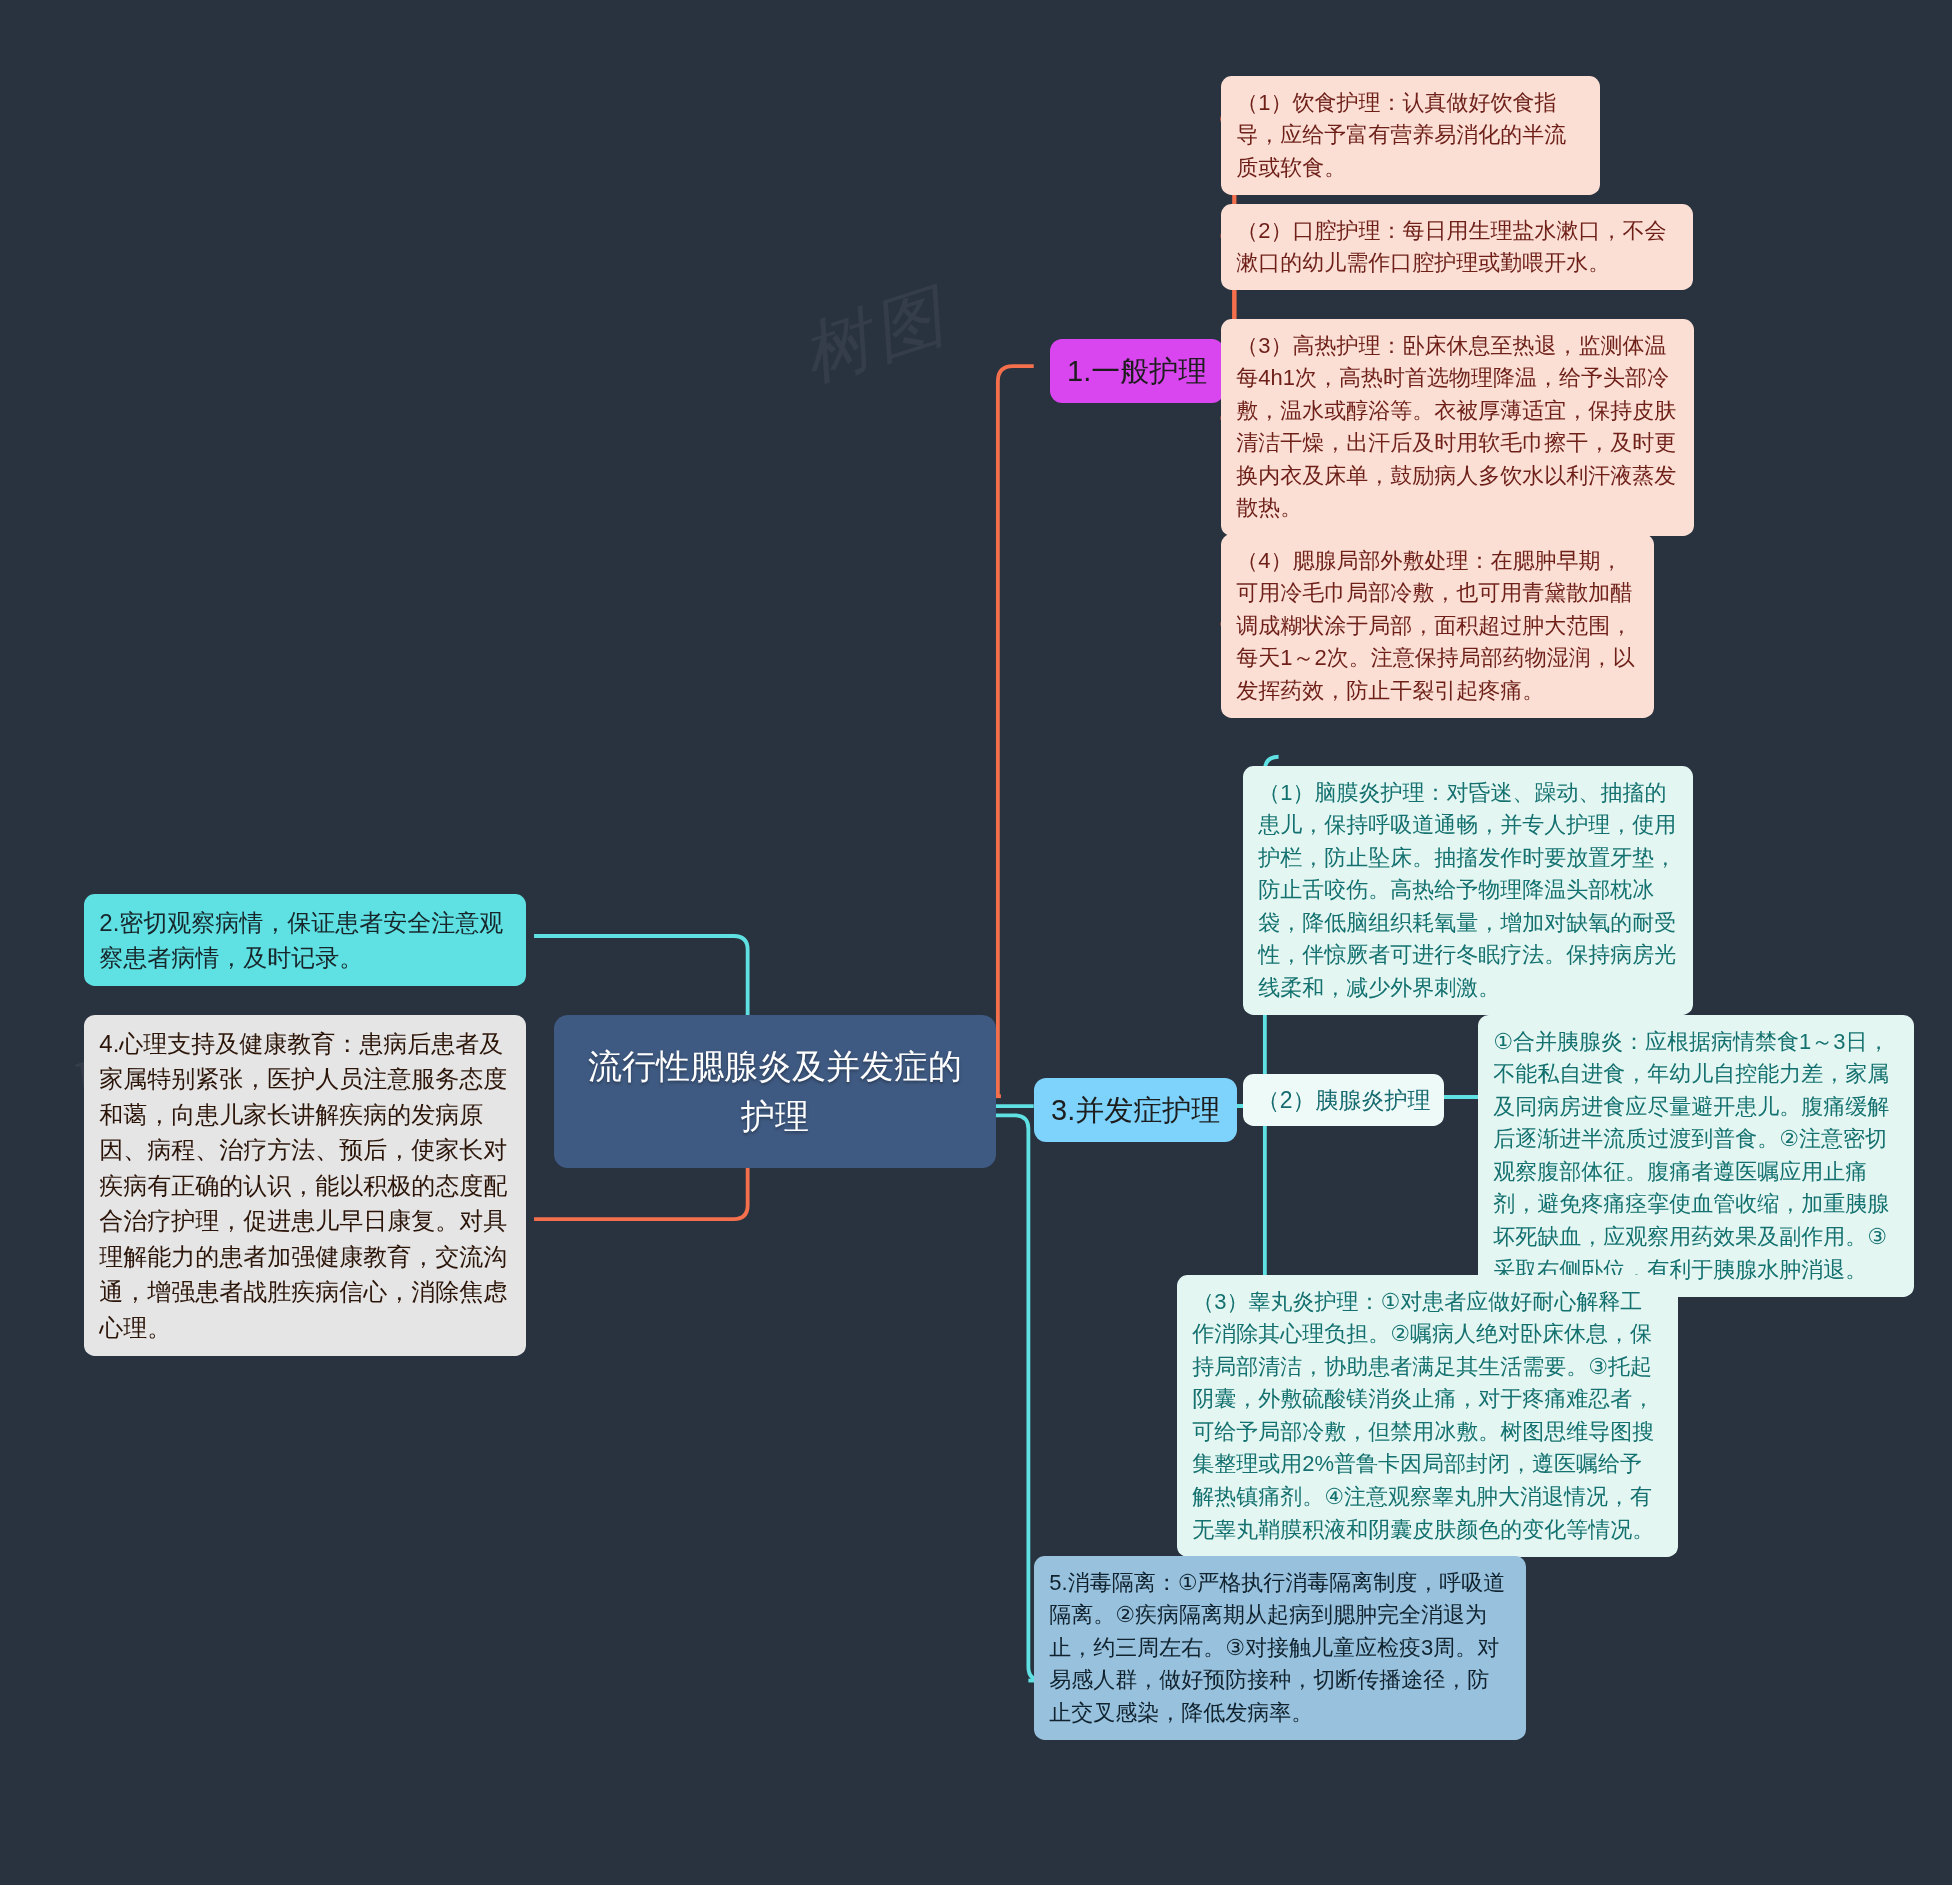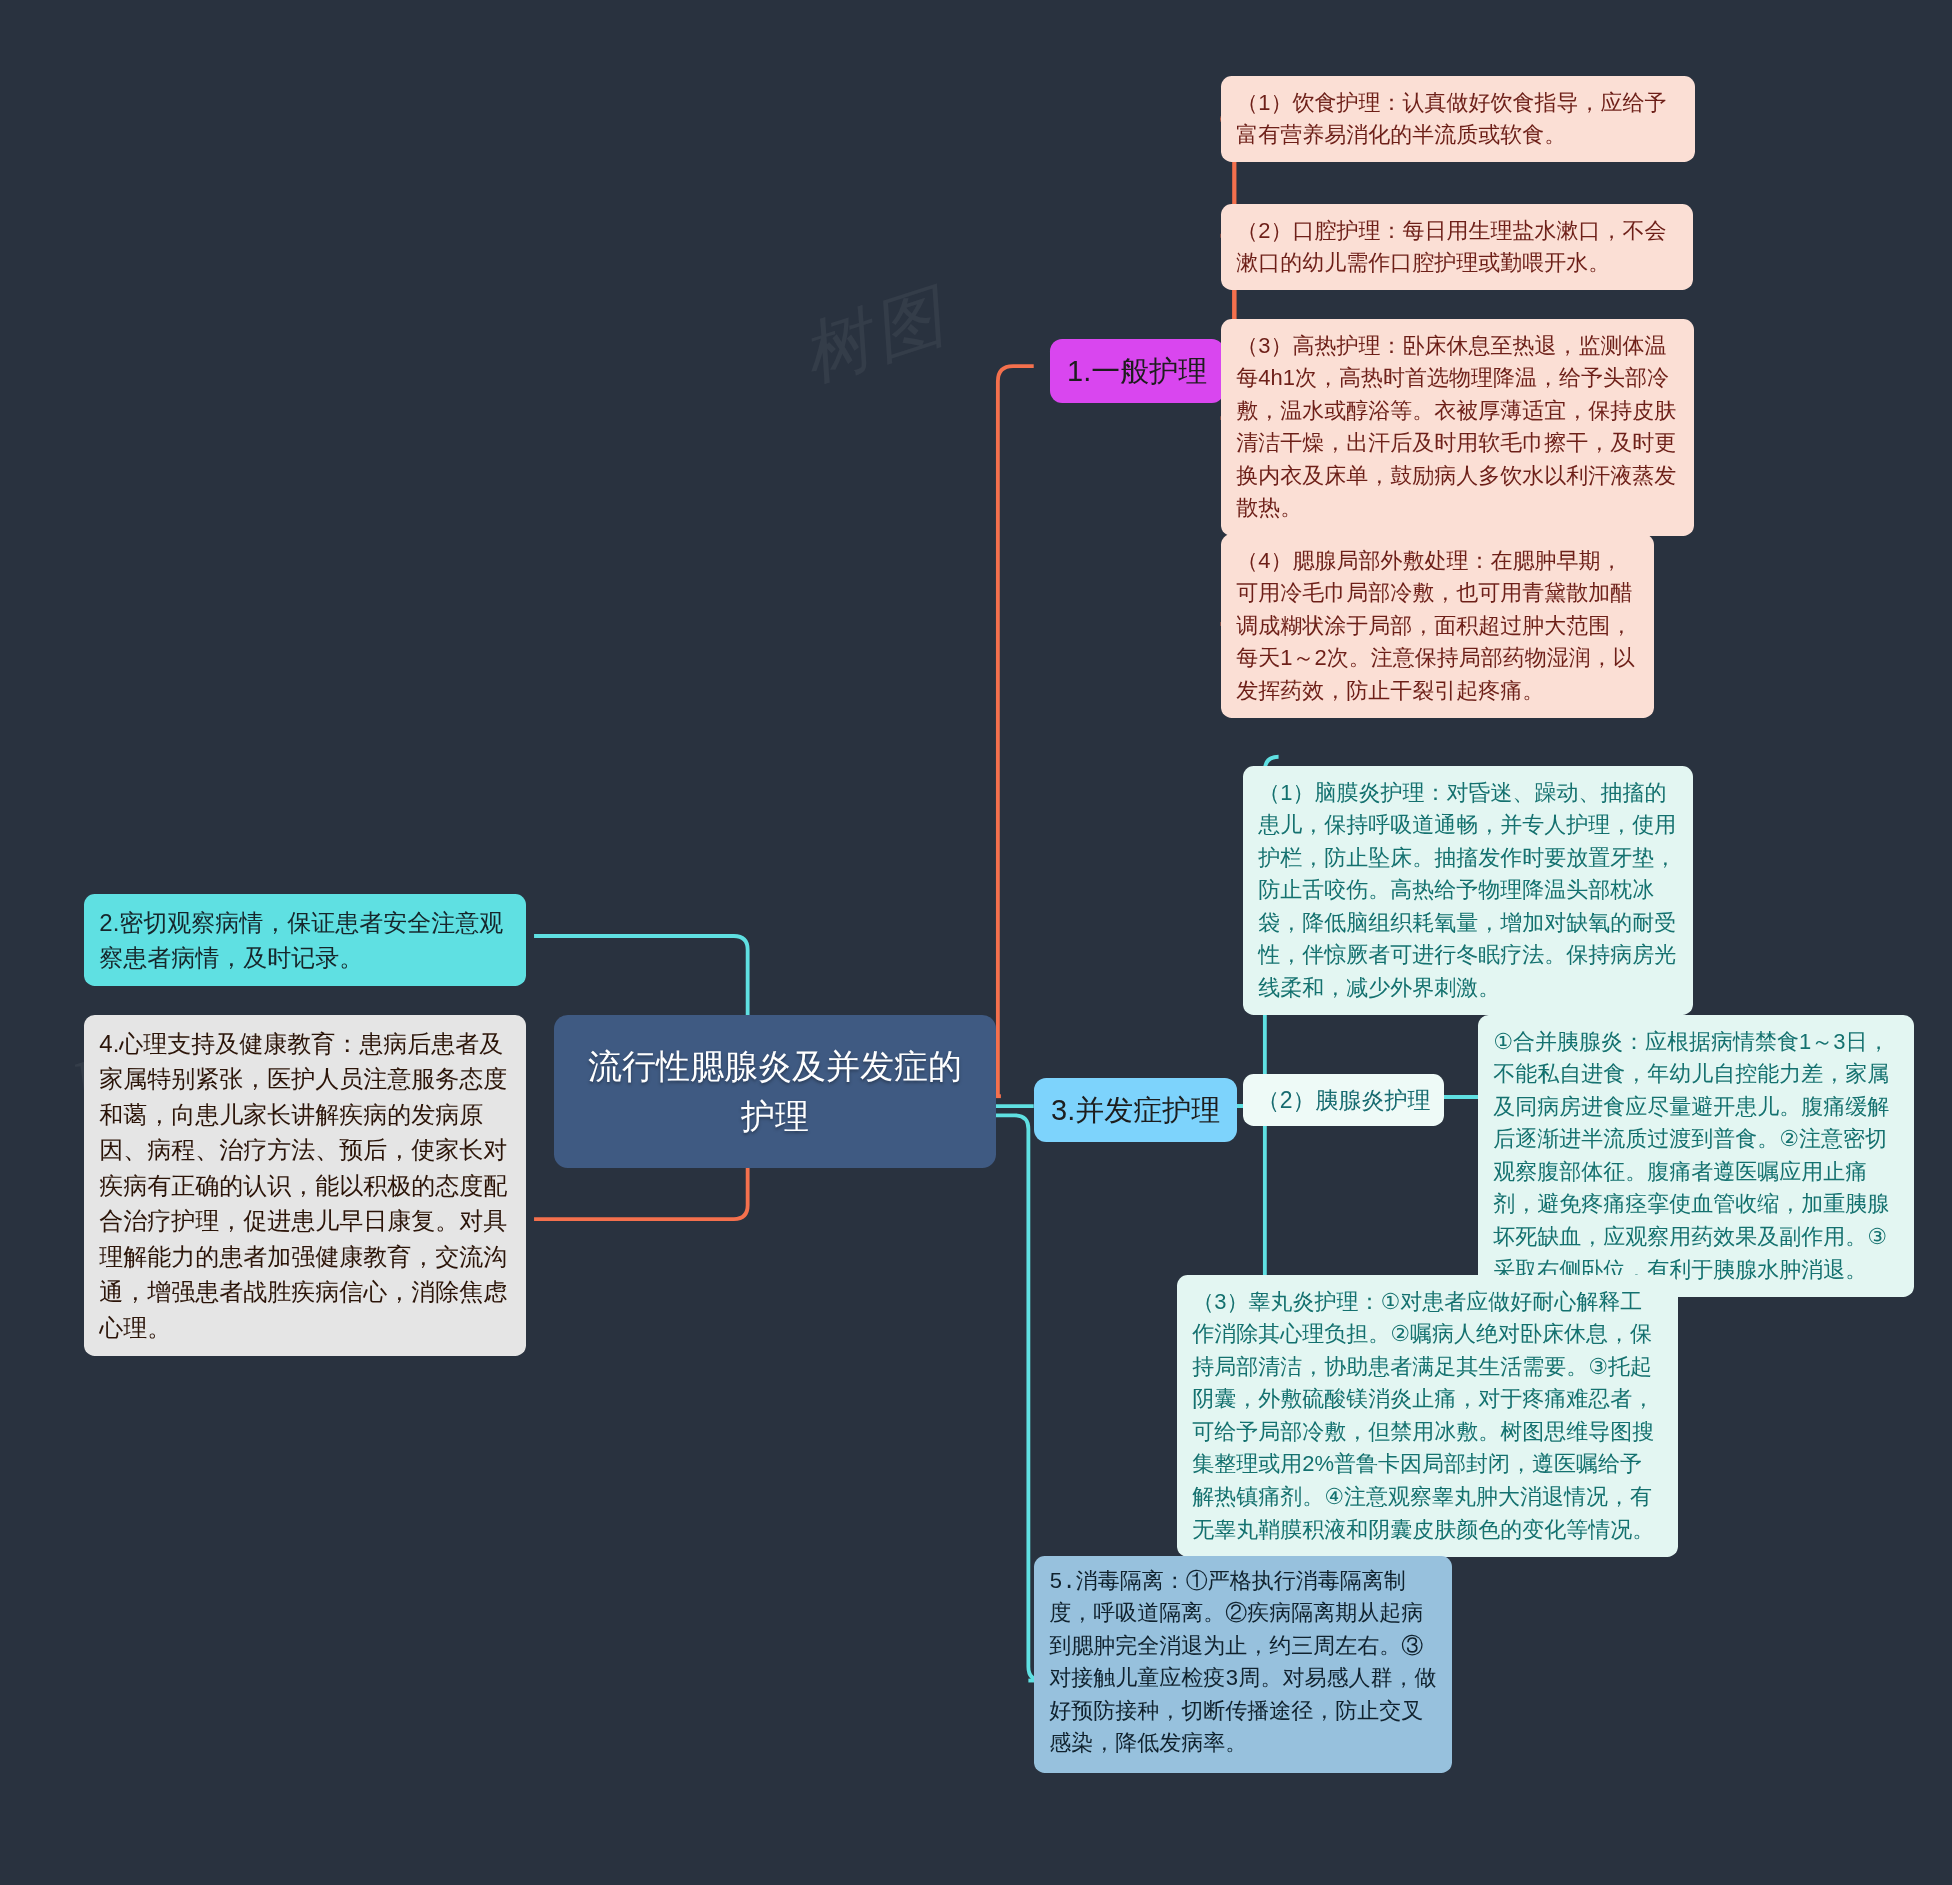--- a/index.html
+++ b/index.html
@@ -145,21 +145,21 @@
 
       <path d="M1300 1462 L1330 1462 Q1348 1462 1348 1480 L1348 2185 Q1348 2203 1366 2203 L1360 2203" stroke="#5fe0e2"></path>
       <path d="M1348 2203 L1372 2203" stroke="#5fe0e2"></path>
     </g>
   </svg>
 
   <div class="node root" style="left:554px; top:1015px; width:442px;">流行性腮腺炎及并发症的护理</div>
 
   <div class="node chip orange" style="left:1034px; top:339px;">1.一般护理</div>
 
-  <div class="node leaf peach" style="left:1221px; top:76px; width:474px;">（1）饮食护理：认真做好饮食指导，应给予富有营养易消化的半流质或软食。</div>
+  <div class="node leaf peach" style="left:1221px; top:76px; width:379px;">（1）饮食护理：认真做好饮食指导，应给予富有营养易消化的半流质或软食。</div>
 
   <div class="node leaf peach" style="left:1221px; top:204px; width:472px;">（2）口腔护理：每日用生理盐水漱口，不会漱口的幼儿需作口腔护理或勤喂开水。</div>
 
   <div class="node leaf peach" style="left:1221px; top:319px; width:473px;">（3）高热护理：卧床休息至热退，监测体温每4h1次，高热时首选物理降温，给予头部冷敷，温水或醇浴等。衣被厚薄适宜，保持皮肤清洁干燥，出汗后及时用软毛巾擦干，及时更换内衣及床单，鼓励病人多饮水以利汗液蒸发散热。</div>
 
   <div class="node leaf peach" style="left:1221px; top:534px; width:433px;">（4）腮腺局部外敷处理：在腮肿早期，可用冷毛巾局部冷敷，也可用青黛散加醋调成糊状涂于局部，面积超过肿大范围，每天1～2次。注意保持局部药物湿润，以发挥药效，防止干裂引起疼痛。</div>
 
   <div class="node leaf teal-solid" style="left:84px; top:894px; width:442px;">2.密切观察病情，保证患者安全注意观察患者病情，及时记录。</div>
 
   <div class="node leaf orange-solid" style="left:84px; top:1015px; width:442px;">4.心理支持及健康教育：患病后患者及家属特别紧张，医护人员注意服务态度和蔼，向患儿家长讲解疾病的发病原因、病程、治疗方法、预后，使家长对疾病有正确的认识，能以积极的态度配合治疗护理，促进患儿早日康复。对具理解能力的患者加强健康教育，交流沟通，增强患者战胜疾病信心，消除焦虑心理。</div>
@@ -167,16 +167,16 @@
   <div class="node chip cyan" style="left:1034px; top:1078px;">3.并发症护理</div>
 
   <div class="node leaf mint" style="left:1243px; top:734px; width:450px;">（1）脑膜炎护理：对昏迷、躁动、抽搐的患儿，保持呼吸道通畅，并专人护理，使用护栏，防止坠床。抽搐发作时要放置牙垫，防止舌咬伤。高热给予物理降温头部枕冰袋，降低脑组织耗氧量，增加对缺氧的耐受性，伴惊厥者可进行冬眠疗法。保持病房光线柔和，减少外界刺激。</div>
 
   <div class="node chip-sm" style="left:1243px; top:1074px;">（2）胰腺炎护理</div>
 
   <div class="node leaf mint" style="left:1478px; top:983px; width:436px;">①合并胰腺炎：应根据病情禁食1～3日，不能私自进食，年幼儿自控能力差，家属及同病房进食应尽量避开患儿。腹痛缓解后逐渐进半流质过渡到普食。②注意密切观察腹部体征。腹痛者遵医嘱应用止痛剂，避免疼痛痉挛使血管收缩，加重胰腺坏死缺血，应观察用药效果及副作用。③采取右侧卧位，有利于胰腺水肿消退。</div>
 
   <div class="node leaf mint" style="left:1177px; top:1243px; width:501px;">（3）睾丸炎护理：①对患者应做好耐心解释工作消除其心理负担。②嘱病人绝对卧床休息，保持局部清洁，协助患者满足其生活需要。③托起阴囊，外敷硫酸镁消炎止痛，对于疼痛难忍者，可给予局部冷敷，但禁用冰敷。树图思维导图搜集整理或用2%普鲁卡因局部封闭，遵医嘱给予解热镇痛剂。④注意观察睾丸肿大消退情况，有无睾丸鞘膜积液和阴囊皮肤颜色的变化等情况。</div>
 
-  <div class="node leaf sky" style="left:1034px; top:1556px; width:418px;font-family:Liberation Mono, monospace;">5.消毒隔离：①严格执行消毒隔离制度，呼吸道隔离。②疾病隔离期从起病到腮肿完全消退为止，约三周左右。③对接触儿童应检疫3周。对易感人群，做好预防接种，切断传播途径，防止交叉感染，降低发病率。</div>
+  <div class="node leaf sky" style="left:1034px; top:1556px; width:492px;">5.消毒隔离：①严格执行消毒隔离制度，呼吸道隔离。②疾病隔离期从起病到腮肿完全消退为止，约三周左右。③对接触儿童应检疫3周。对易感人群，做好预防接种，切断传播途径，防止交叉感染，降低发病率。</div>
 
 </div>
 
 
 </body></html>

